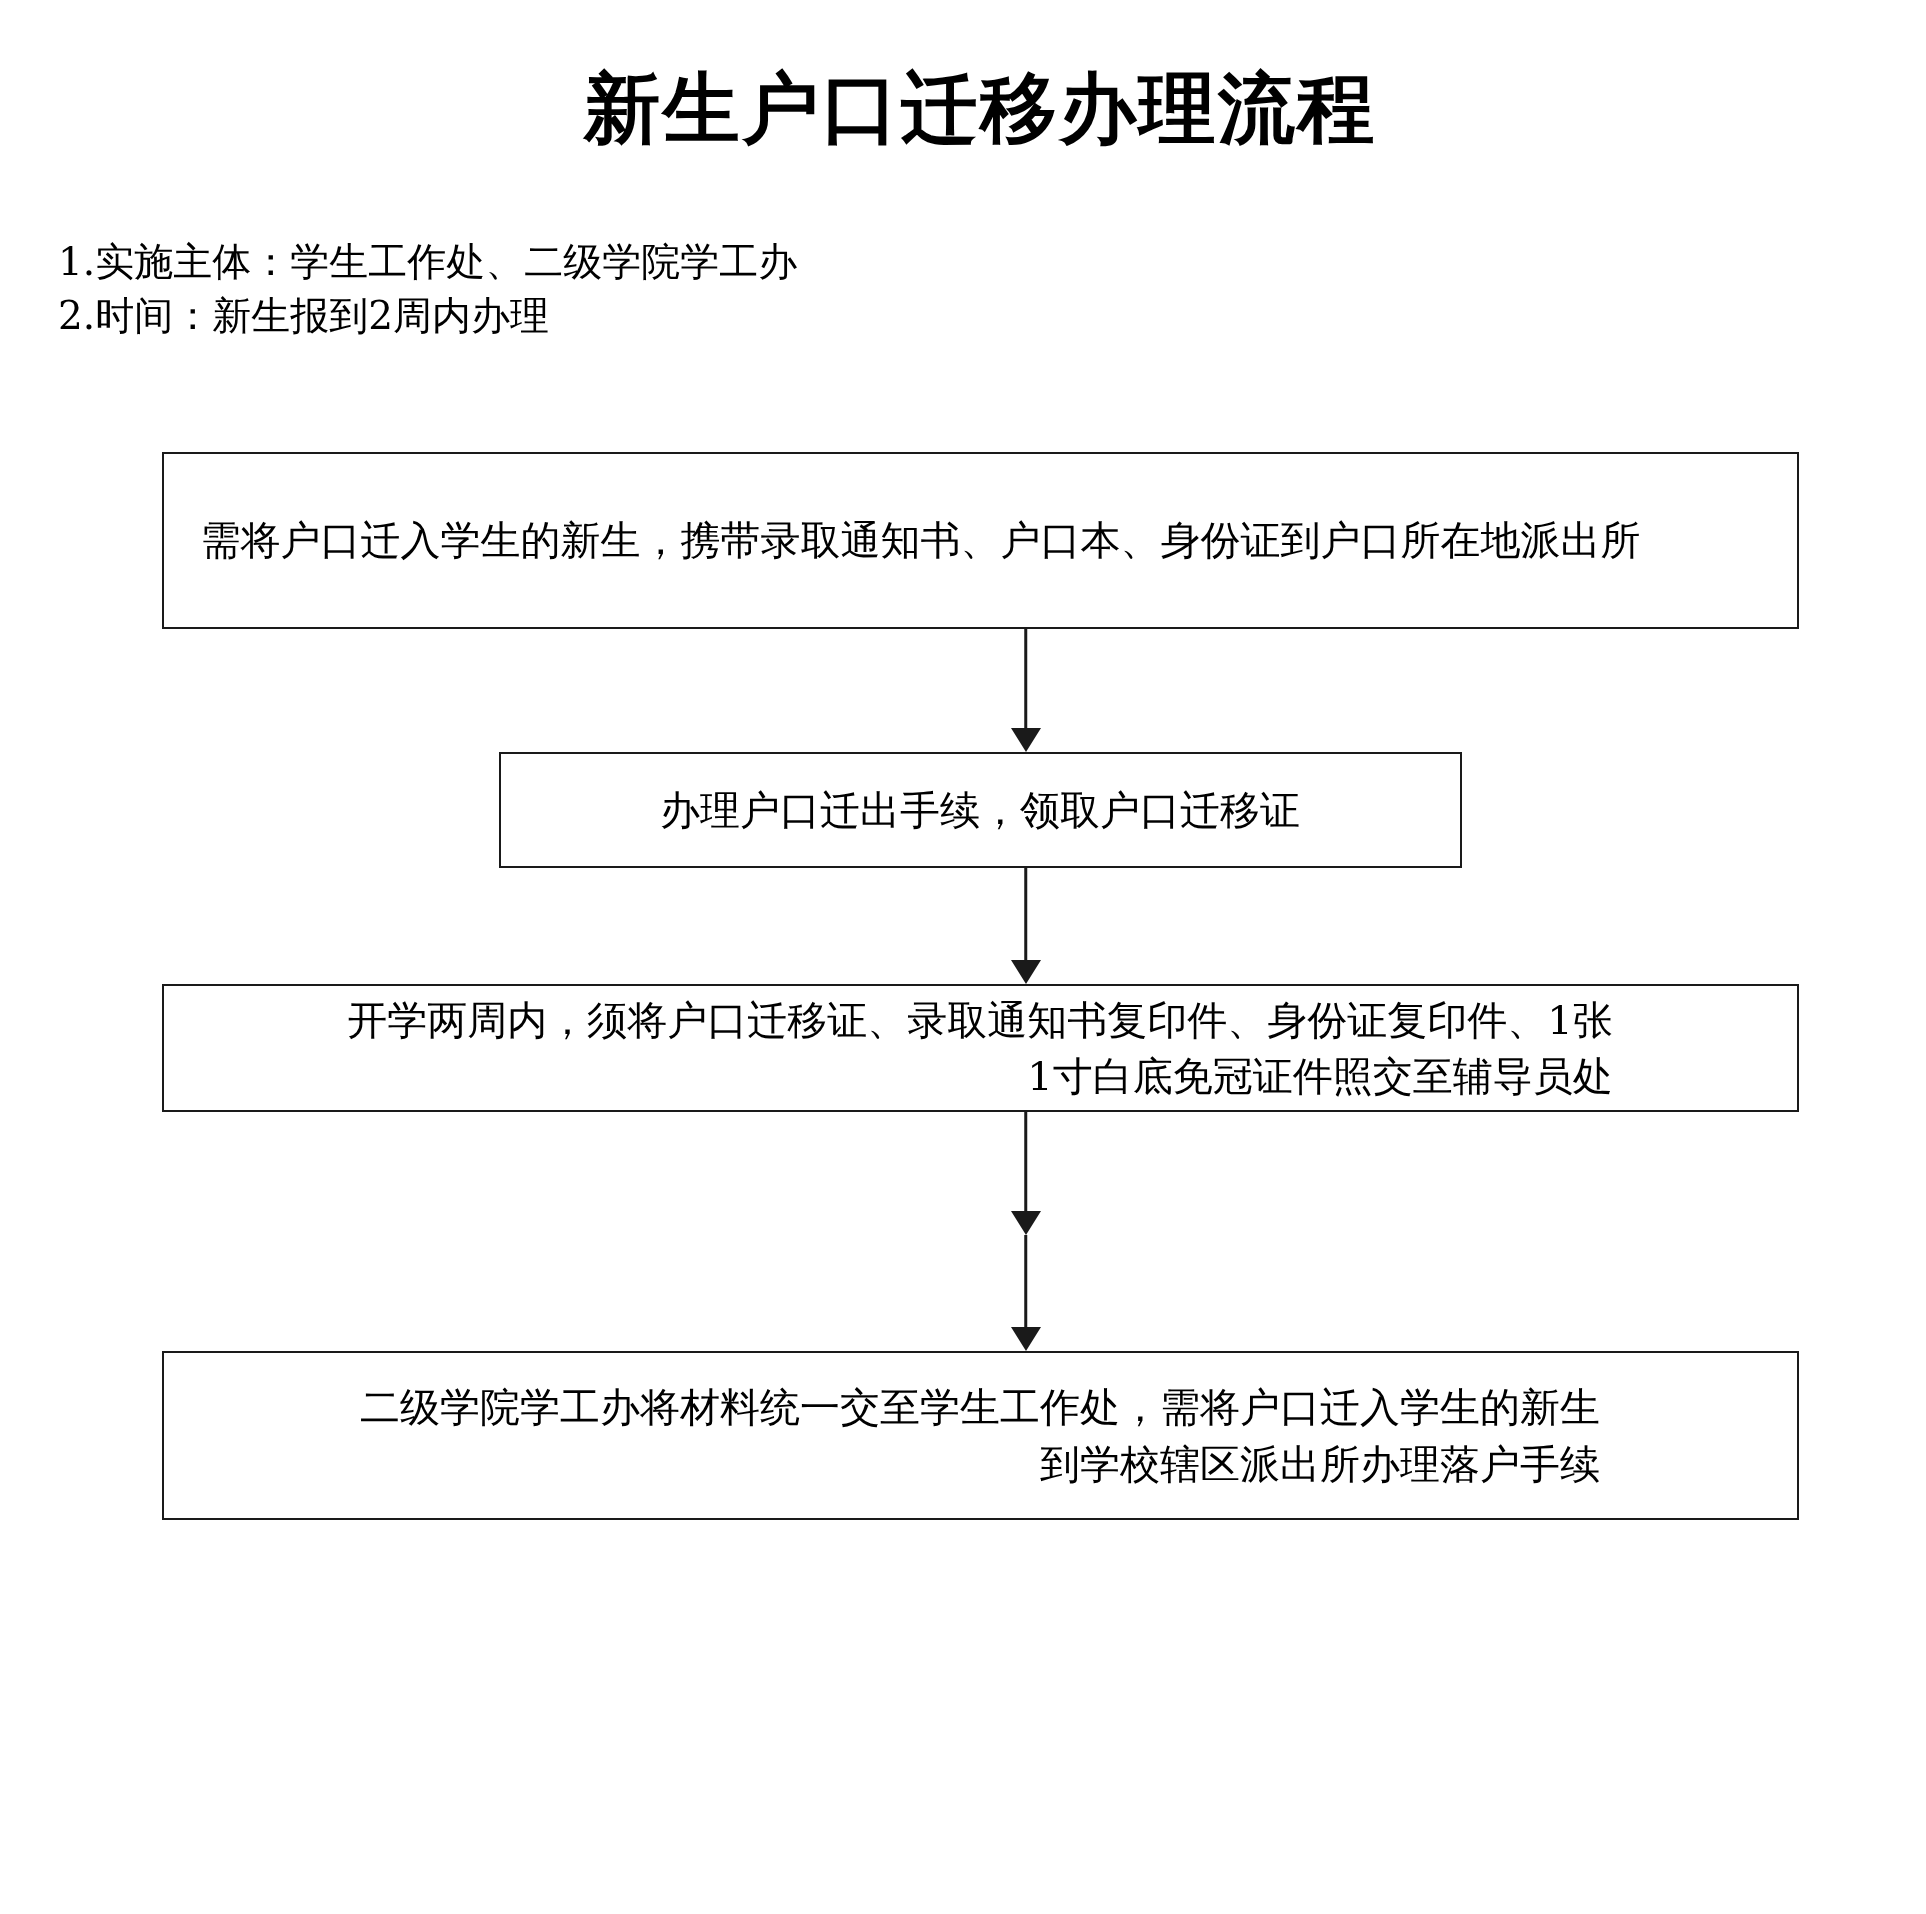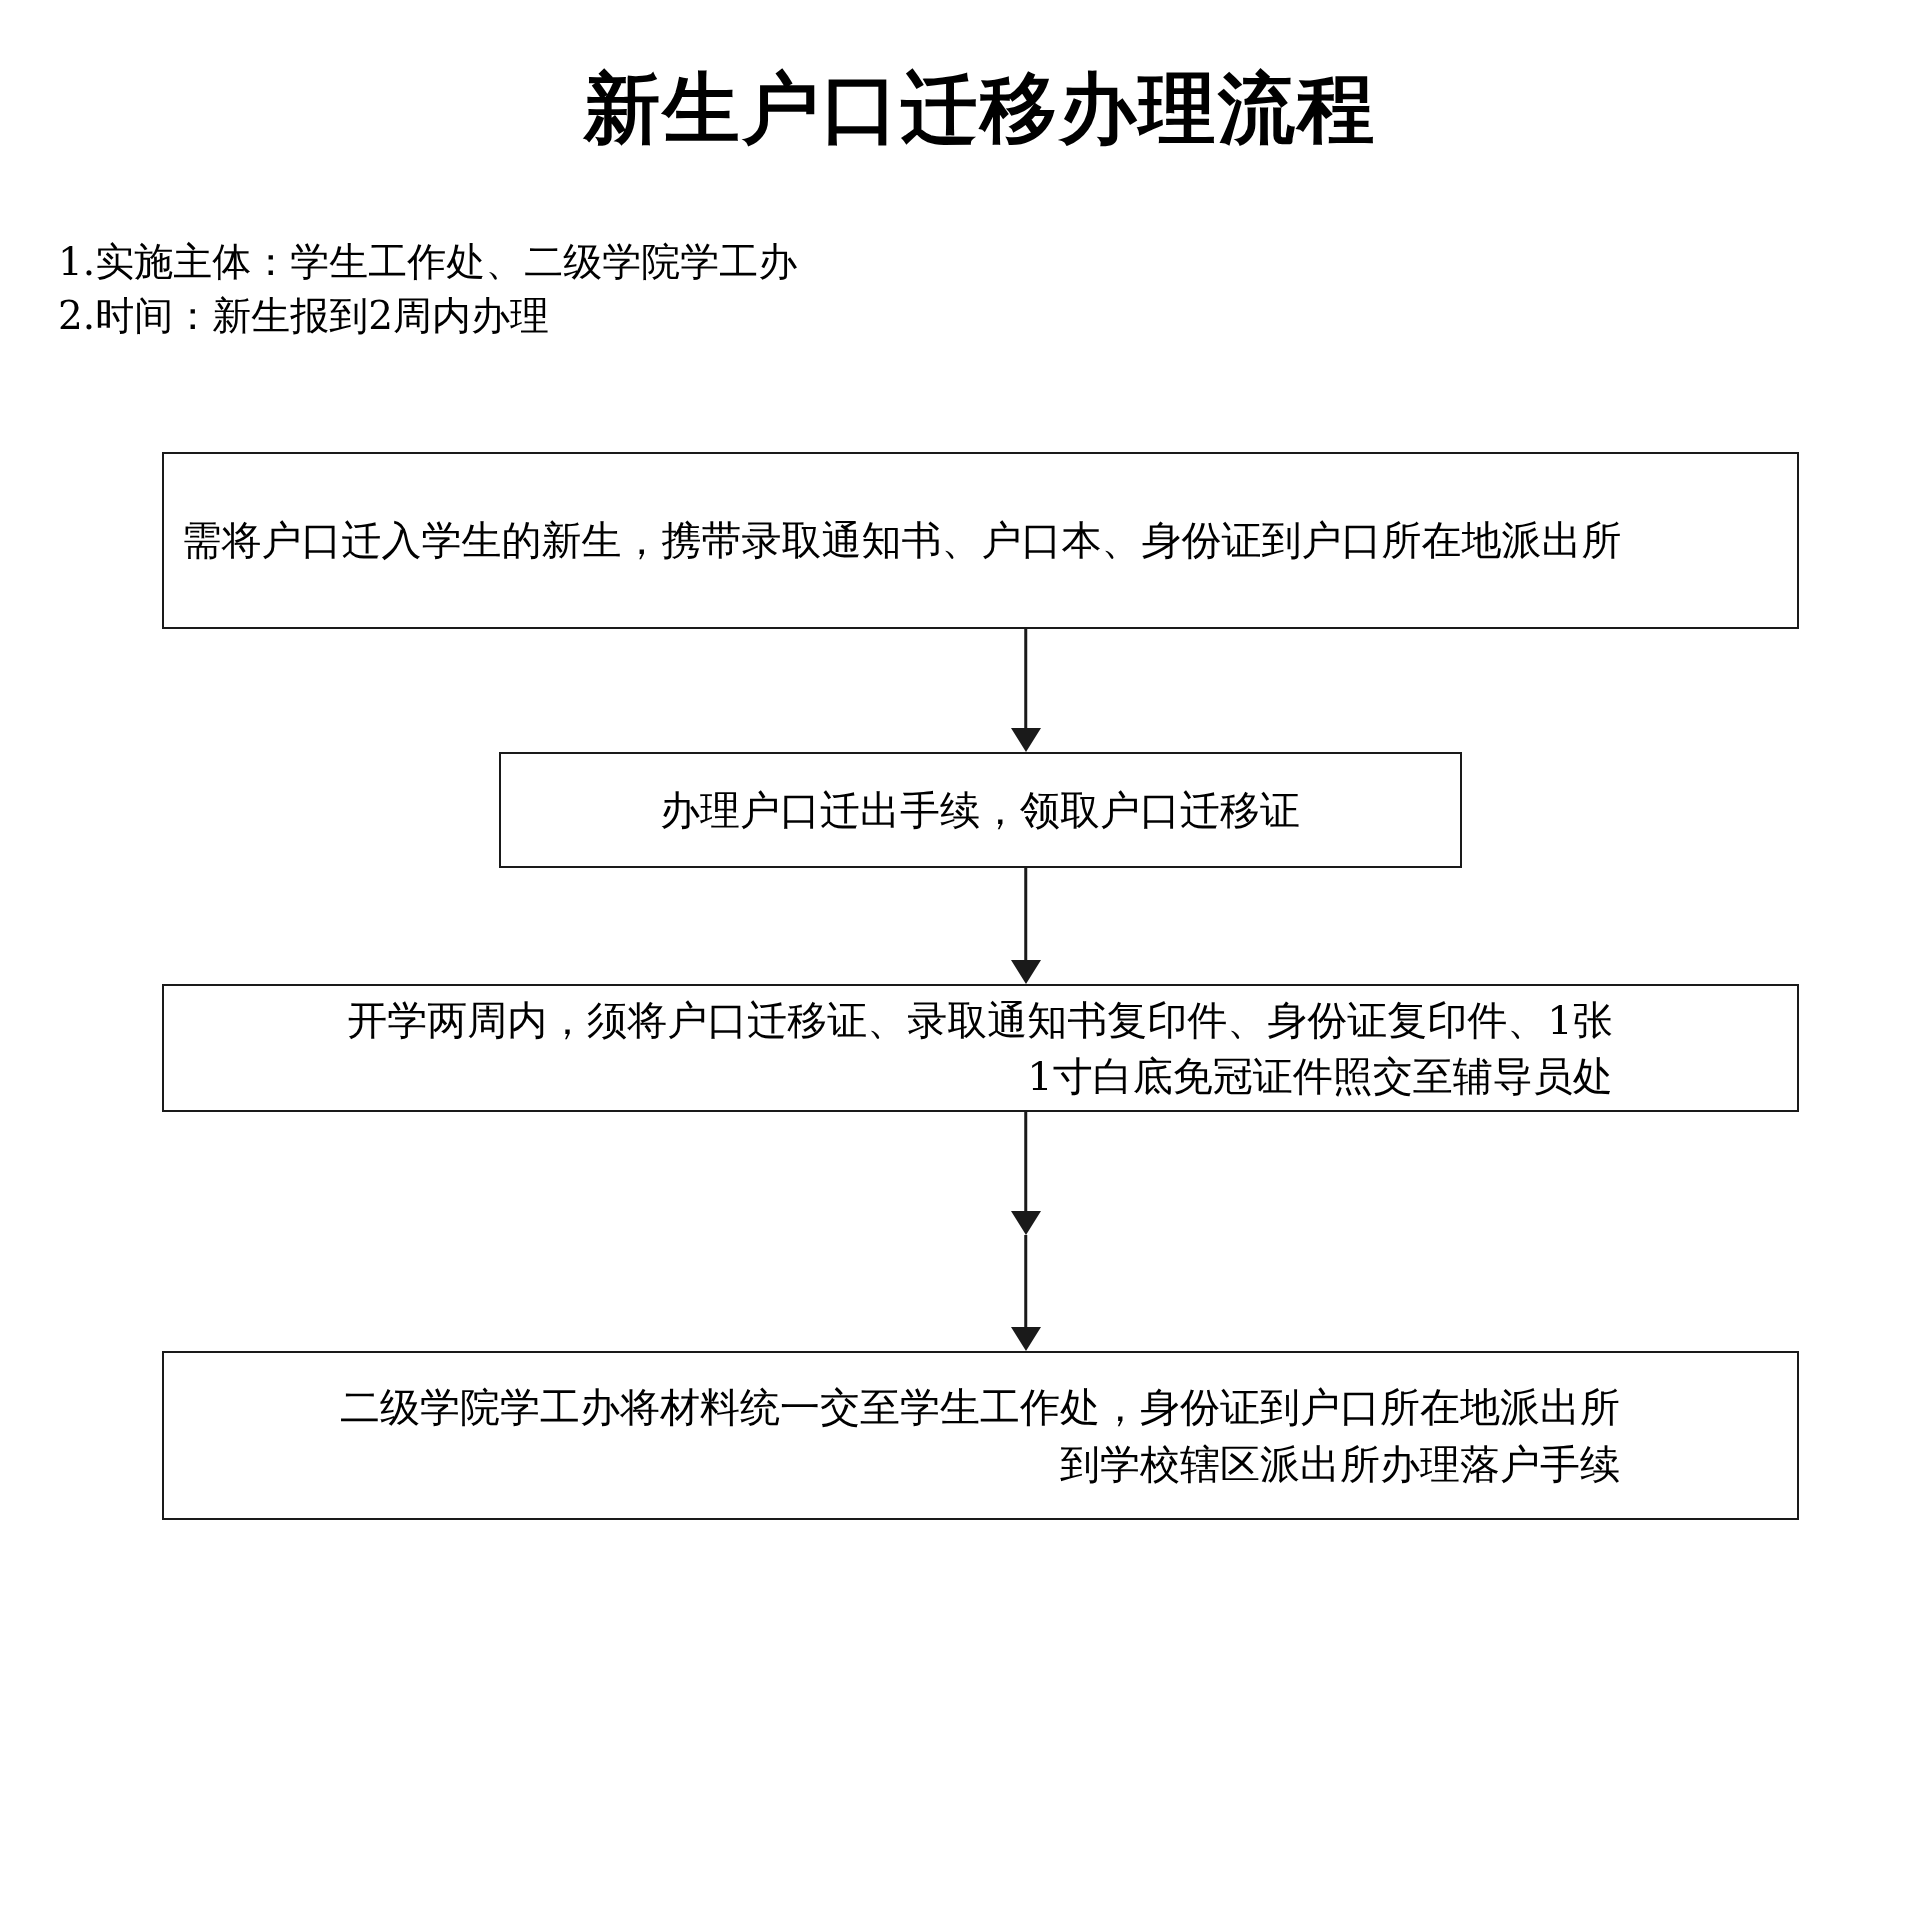--- a/index.html
+++ b/index.html
@@ -69,21 +69,21 @@
   .box-text {
     display: block;
     white-space: pre-line;
   }
 
   .box-1 {
     width: 1637px;
     height: 177px;
     text-align: left;
     justify-content: flex-start;
-    padding-left: 18px;
+    padding-left: 37px;
     padding-right: 15.4px;
   }
   .box-1 .box-text { text-align: left; }
 
   .box-2 {
     width: 963px;
     height: 116px;
   }
 
   .box-3 {
@@ -200,21 +200,21 @@
 
 
       <div class="arrow gap-4">
         <div class="arrow-inner">
           <div class="arrow-line"></div>
           <div class="arrow-head"></div>
         </div>
       </div>
 
       <div class="box box-5">
-        <span class="box-text">二级学院学工办将材料统一交至学生工作处，身份证到户口所在地派出所
+        <span class="box-text">二级学院学工办将材料统一交至学生工作处，需将户口迁入学生的新生
 到学校辖区派出所办理落户手续</span>
       </div>
 
     </div>
   </div>
 
 </div>
 
 
 </body></html>

